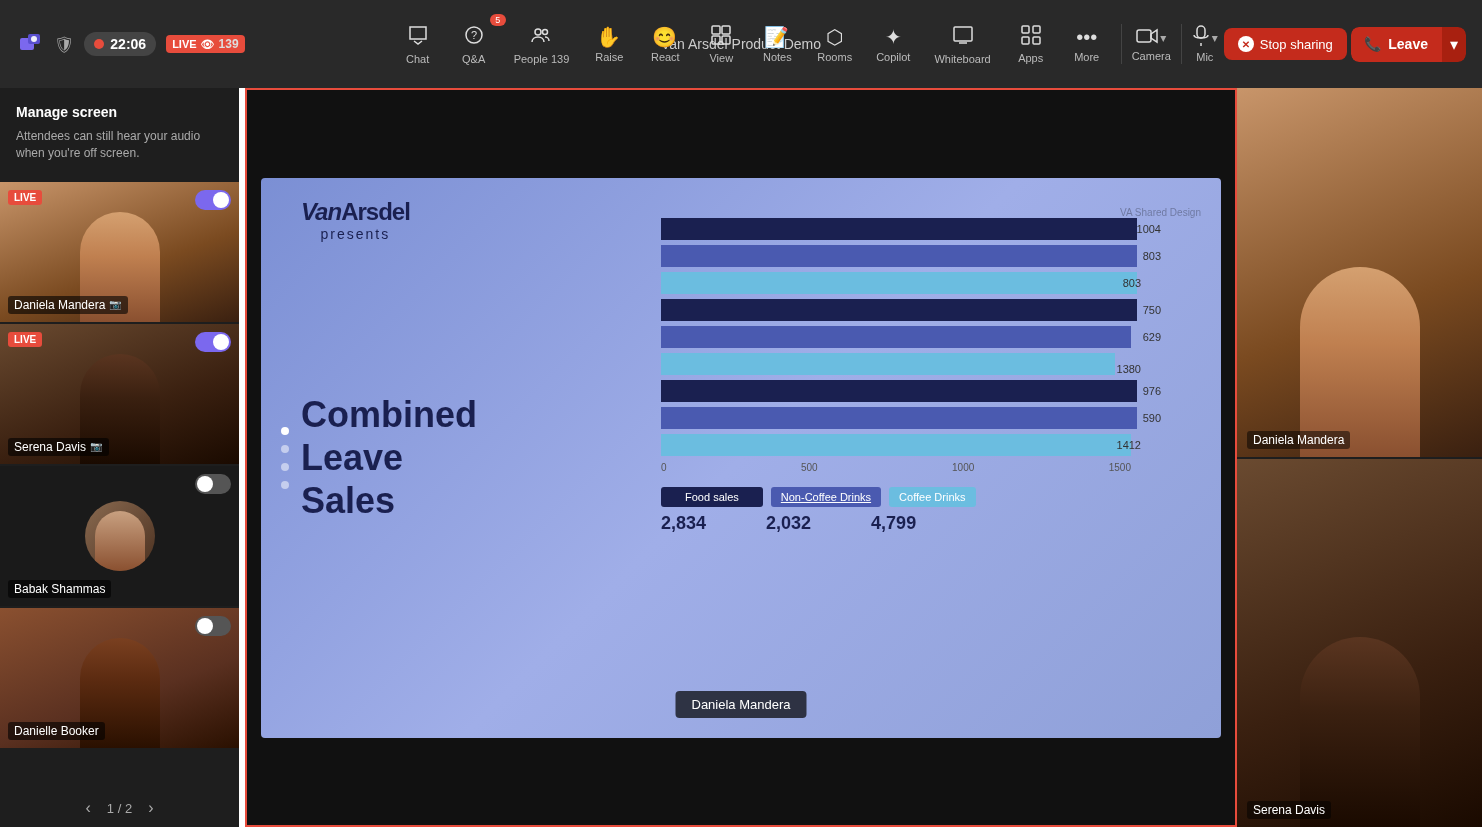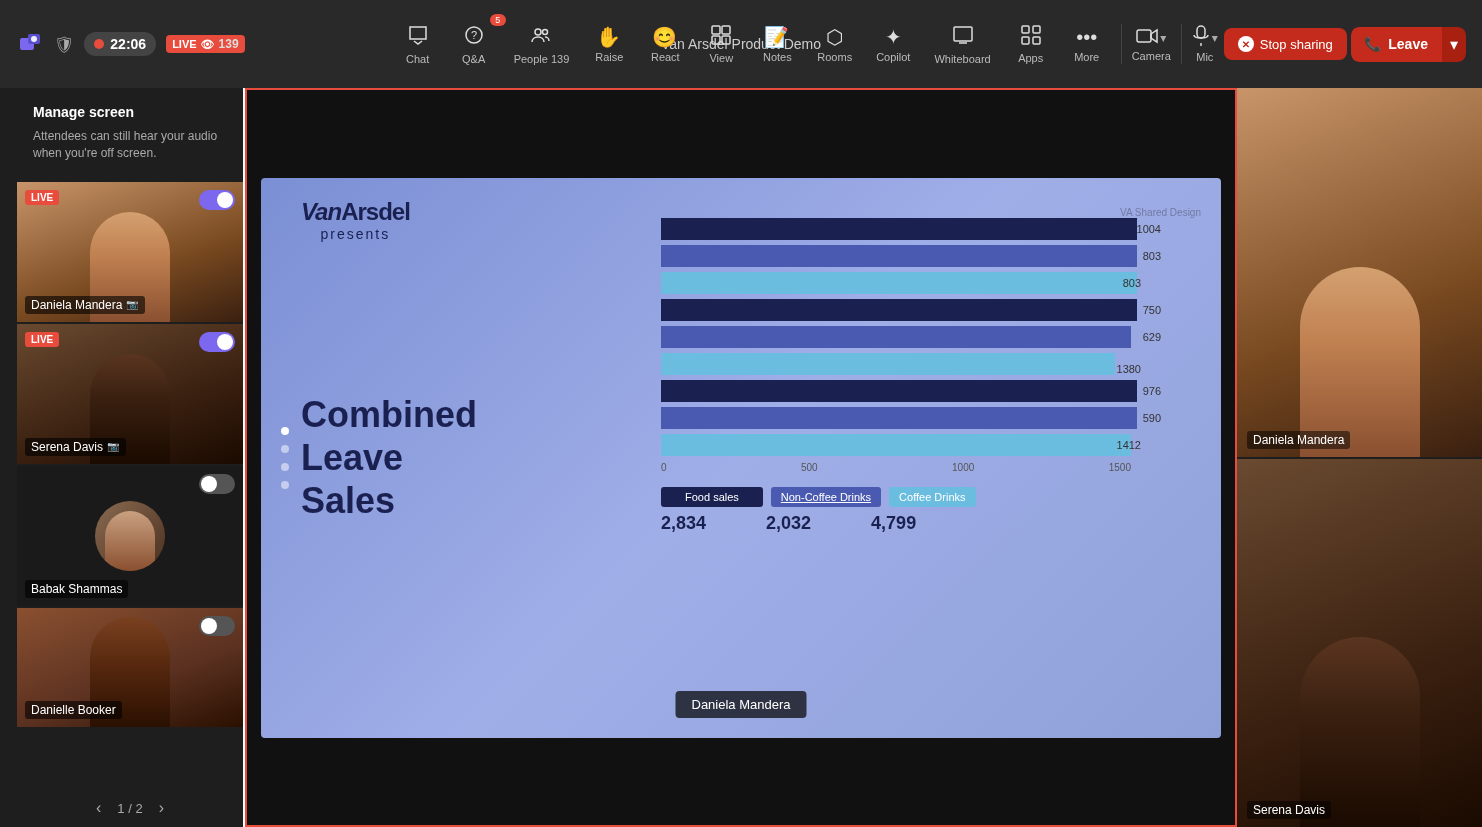--- a/index.html
+++ b/index.html
@@ -79,23 +79,22 @@
       display: flex;
       height: calc(827px - 88px);
     }
 
     
     .left-sidebar {
       width: 245px;
       background: #1e1e1e;
       display: flex;
       flex-direction: column;
-      border-right: 2px solid #ffffff;
+      border-right: 6px solid #ffffff;
       flex-shrink: 0;
-      padding-left: 17px;
     }
     .manage-screen {
       padding: 16px 16px 8px;
     }
     .manage-title { font-size: 14px; font-weight: 600; margin-bottom: 8px; }
     .manage-desc { font-size: 12px; color: #aaa; line-height: 1.4; margin-bottom: 12px; }
 
     
     .participant-list {
       flex: 1;
@@ -413,21 +412,21 @@
           </div>
         </div>
         <div class="toggle-switch toggle-off">
             <div class="toggle-knob"></div>
           </div>
         <div class="participant-name">
           <span>Babak Shammas</span>
         </div>
       </div>
 
-      <div class="participant-thumb" style="position:relative;height:119px;background:#c2410c;overflow:hidden;">
+      <div class="participant-thumb" style="position:relative;height:140px;background:#c2410c;overflow:hidden;">
         <div style="width:100%;height:100%;background:linear-gradient(160deg,#8a5030 0%,#5a3020 60%,#2a1000 100%);display:flex;align-items:flex-end;justify-content:center;">
           <div style="width:80px;height:110px;background:linear-gradient(180deg,#7a4020 0%,#5a2a10 40%,#2a1000 100%);border-radius:40px 40px 0 0;margin-bottom:0;"></div>
         </div>
         <div class="toggle-switch toggle-off">
             <div class="toggle-knob"></div>
           </div>
         <div class="participant-name">
           <span>Danielle Booker</span>
         </div>
       </div>

